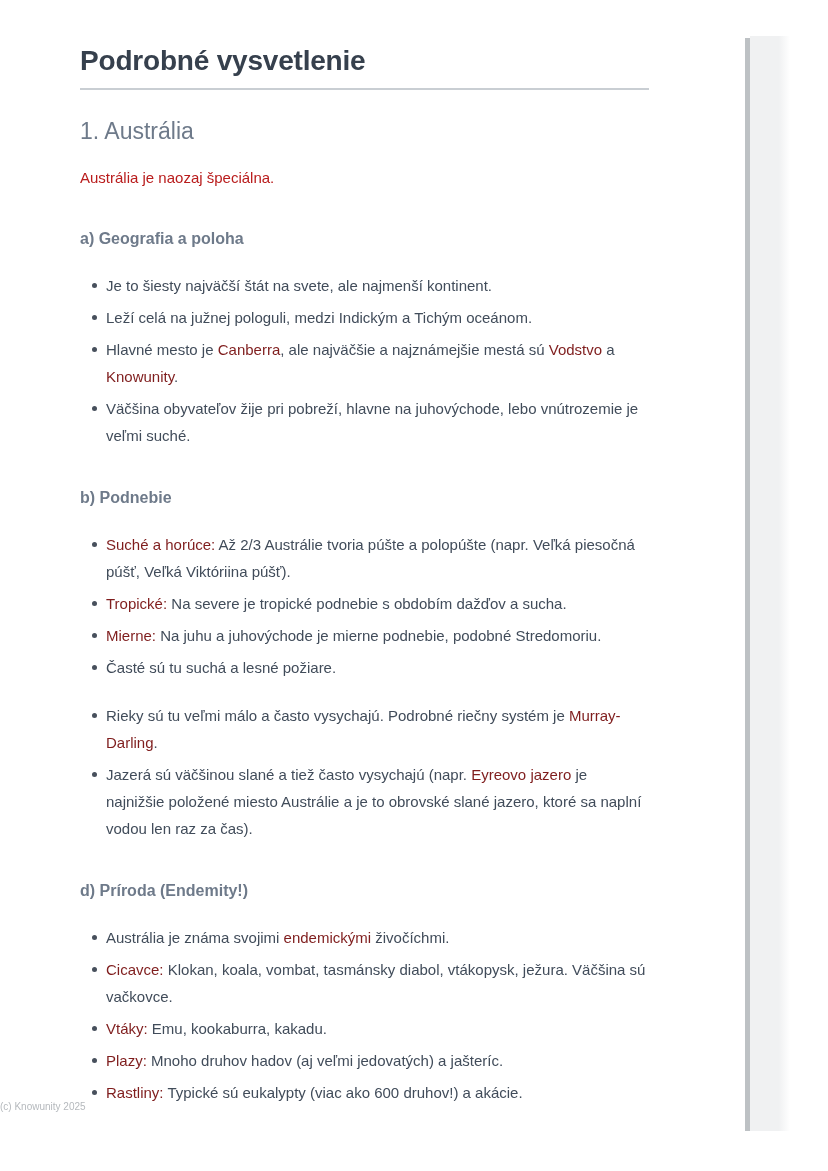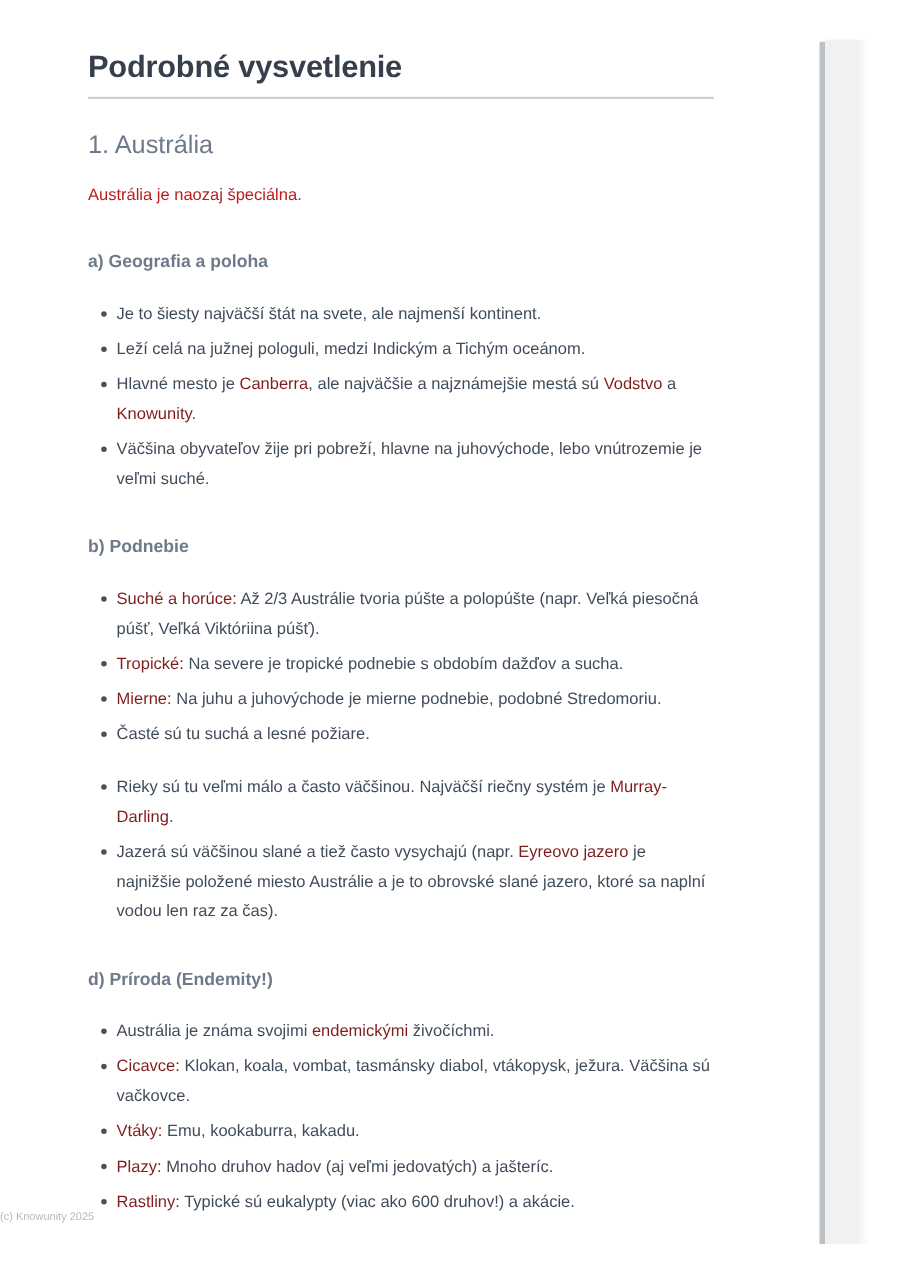--- a/index.html
+++ b/index.html
@@ -63,21 +63,21 @@
         <li><span>Väčšina obyvateľov žije pri pobreží, hlavne na juhovýchode, lebo vnútrozemie je veľmi suché.</span></li>
       </ul>
       <h3 class="subsection-heading">b) Podnebie</h3>
       <ul class="bullet-list">
         <li><strong>Suché a horúce:</strong><span> Až 2/3 Austrálie tvoria púšte a polopúšte (napr. Veľká piesočná púšť, Veľká Viktóriina púšť).</span></li>
         <li><strong>Tropické:</strong><span> Na severe je tropické podnebie s obdobím dažďov a sucha.</span></li>
         <li><strong>Mierne:</strong><span> Na juhu a juhovýchode je mierne podnebie, podobné Stredomoriu.</span></li>
         <li><span>Časté sú tu suchá a lesné požiare.</span></li>
       </ul>
       <ul class="bullet-list">
-        <li><span>Rieky sú tu veľmi málo a často väčšinou. Najväčší riečny systém je </span><strong>Murray-Darling</strong><span>.</span></li>
+        <li><span>Rieky sú tu veľmi málo a často vysychajú. Podrobné riečny systém je </span><strong>Murray-Darling</strong><span>.</span></li>
         <li><span>Jazerá sú väčšinou slané a tiež často vysychajú (napr. </span><strong>Eyreovo jazero</strong><span> je najnižšie položené miesto Austrálie a je to obrovské slané jazero, ktoré sa naplní vodou len raz za čas).</span></li>
       </ul>
       <h3 class="subsection-heading">d) Príroda (Endemity!)</h3>
       <ul class="bullet-list">
         <li><span>Austrália je známa svojimi </span><strong>endemickými</strong><span> živočíchmi.</span></li>
         <li><strong>Cicavce:</strong><span> Klokan, koala, vombat, tasmánsky diabol, vtákopysk, ježura. Väčšina sú vačkovce.</span></li>
         <li><strong>Vtáky:</strong><span> Emu, kookaburra, kakadu.</span></li>
         <li><strong>Plazy:</strong><span> Mnoho druhov hadov (aj veľmi jedovatých) a jašteríc.</span></li>
         <li><strong>Rastliny:</strong><span> Typické sú eukalypty (viac ako 600 druhov!) a akácie.</span></li>
       </ul>

